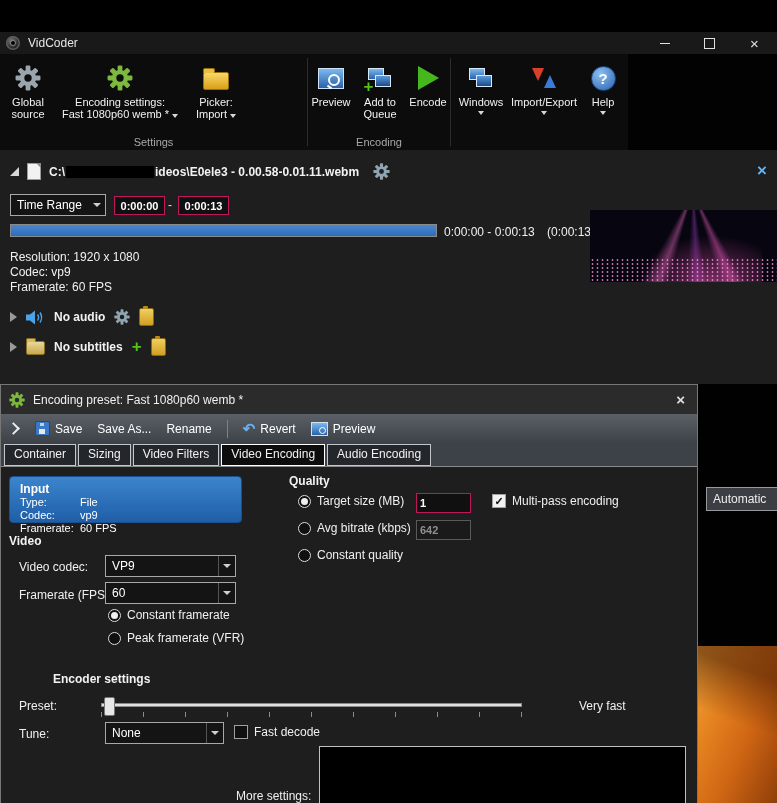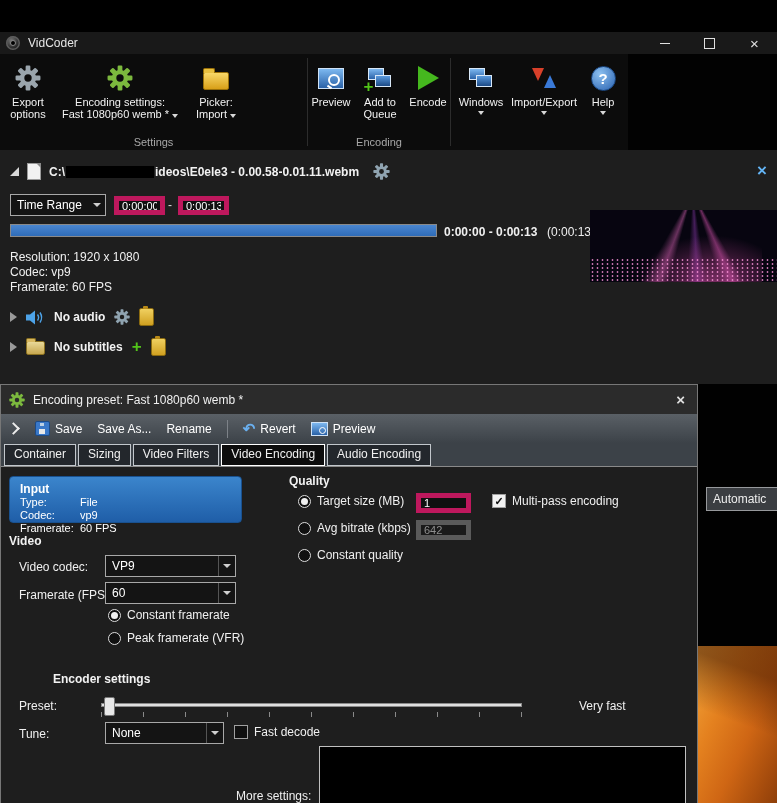--- a/index.html
+++ b/index.html
@@ -63,28 +63,28 @@
   .file-ic::after{content:"";position:absolute;top:-1px;right:-1px;border-left:5px solid transparent;border-top:5px solid #8a8a8a;}
   .src-path{font-weight:bold;color:#f2f2f2;display:flex;align-items:center;}
   .redact{display:inline-block;width:88px;height:12px;background:#000;margin:0 1px;vertical-align:middle;}
   .src-close{position:absolute;right:10px;top:131px;color:#64b5f6;font-size:17px;font-weight:bold;line-height:16px;}
 
   .combo{background:#141414;border:1px solid #a8a8a8;display:flex;align-items:center;color:#fff;box-sizing:border-box;}
   .combo .txt{padding-left:6px;flex:1;white-space:nowrap;overflow:hidden;}
   .combo .arrow-zone{width:16px;align-self:stretch;display:flex;align-items:center;justify-content:center;flex:none;}
   .caret{width:0;height:0;border-left:4px solid transparent;border-right:4px solid transparent;border-top:4px solid #cfcfcf;}
   .time-range{position:absolute;left:10px;top:162px;width:96px;height:22px;}
-  .txt-input{position:absolute;background:#101010;border:5px solid #be185d;color:#fff;font-size:11px;padding:0 3px;font-family:"Liberation Sans",sans-serif;box-sizing:border-box;text-align:center;}
+  .txt-input{position:absolute;background:#101010;border:1px solid #be185d;color:#fff;font-size:11px;padding:0 3px;font-family:"Liberation Sans",sans-serif;box-sizing:border-box;text-align:center;font-weight:bold;}
   .txt-input:disabled{border-color:#5a5a5a;color:#8f8f8f;background:#1a1a1a;}
   .in-start{left:114px;top:164px;width:51px;height:19px;}
   .in-end{left:178px;top:164px;width:51px;height:19px;}
   .time-dash{position:absolute;left:168px;top:166px;color:#ddd;}
 
   .range-bar{position:absolute;left:10px;top:192px;width:427px;height:13px;background:linear-gradient(#4a86d0,#2f6cb8);border:1px solid #8a8a8a;box-sizing:border-box;}
-  .range-text{position:absolute;left:444px;top:193px;color:#f0f0f0;font-weight:bold;}
+  .range-text{position:absolute;left:444px;top:193px;color:#f0f0f0;}
   .range-dur{position:absolute;left:547px;top:193px;color:#f0f0f0;}
   .info-line{position:absolute;left:10px;color:#f0f0f0;}
   .i1{top:218px}.i2{top:233px}.i3{top:248px}
 
   .media-row{position:absolute;left:10px;display:flex;align-items:center;gap:9px;}
   .audio-row{top:276px;}
   .subs-row{top:306px;}
   .row-title{font-weight:bold;color:#f2f2f2;}
   .clip{width:13px;height:16px;background:linear-gradient(#f0d060,#d0a020);border:1px solid #8a6a10;border-radius:2px;position:relative;}
   .clip::before{content:"";position:absolute;top:-3px;left:3px;width:5px;height:3px;background:#b88a18;border-radius:1px;}
@@ -185,21 +185,21 @@
               <g fill="#9aa5ad">
                 <rect x="-2.2" y="-11.5" width="4.4" height="23" rx="1"></rect>
                 <rect x="-2.2" y="-11.5" width="4.4" height="23" rx="1" transform="rotate(45)"></rect>
                 <rect x="-2.2" y="-11.5" width="4.4" height="23" rx="1" transform="rotate(90)"></rect>
                 <rect x="-2.2" y="-11.5" width="4.4" height="23" rx="1" transform="rotate(135)"></rect>
                 <circle r="7.5"></circle>
                   <circle r="3.4" fill="#0c0c0c"></circle>
               </g>
             </svg>
           </span>
-          <span class="tb-label">Export options</span>
+          <span class="tb-label">Global source</span>
         </div>
         <div class="tb-btn b-enc">
           <span class="tb-icon">
             <svg width="26" height="26" viewBox="-12 -12 24 24">
               <g fill="#7cb93e">
                 <rect x="-2.2" y="-11.5" width="4.4" height="23" rx="1"></rect>
                 <rect x="-2.2" y="-11.5" width="4.4" height="23" rx="1" transform="rotate(45)"></rect>
                 <rect x="-2.2" y="-11.5" width="4.4" height="23" rx="1" transform="rotate(90)"></rect>
                 <rect x="-2.2" y="-11.5" width="4.4" height="23" rx="1" transform="rotate(135)"></rect>
                 <circle r="7.5"></circle>

